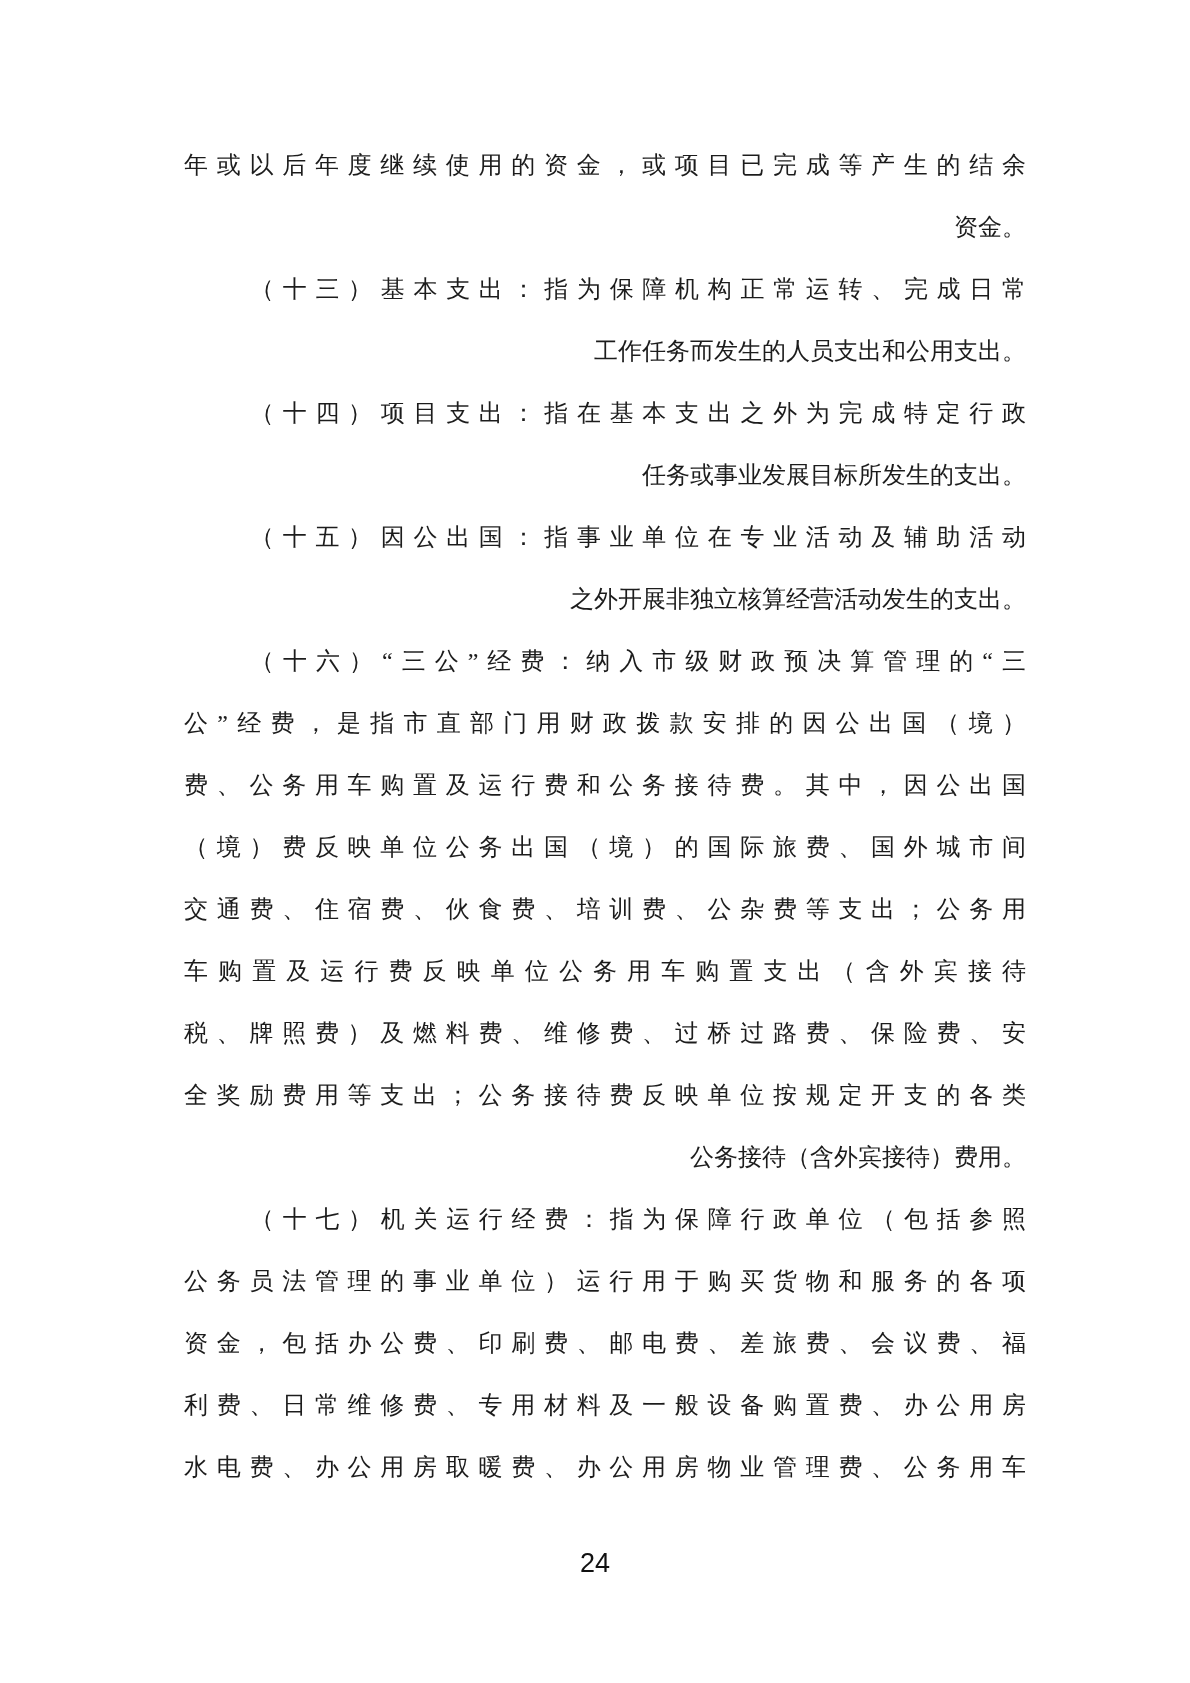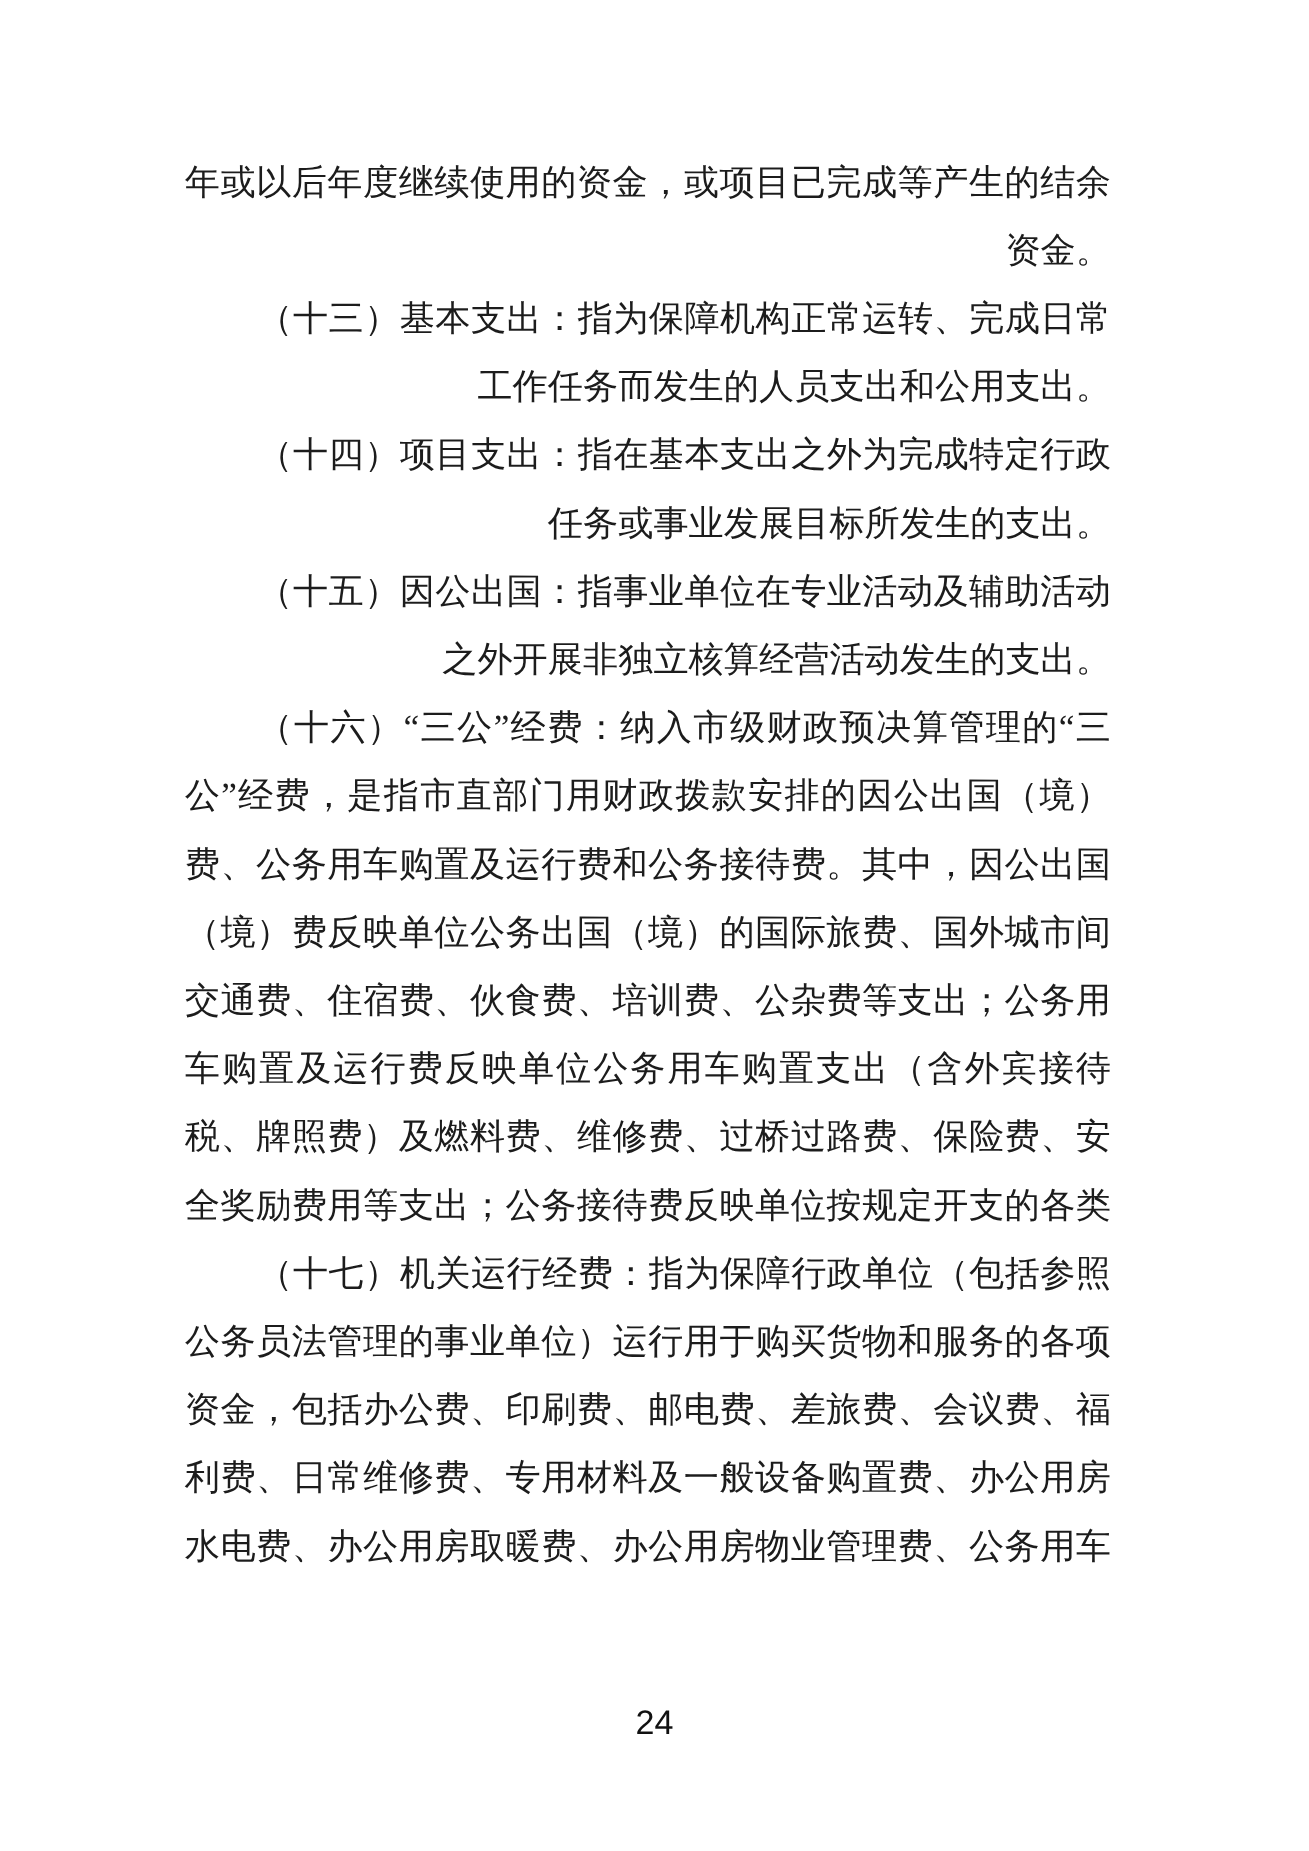--- a/index.html
+++ b/index.html
@@ -12,24 +12,24 @@
     position: relative;
     width: 1190px;
     height: 1683px;
     background: #ffffff;
     overflow: hidden;
     font-family: "Liberation Serif", "DejaVu Serif", serif;
     color: #1c1c1c;
   }
   .document-body {
     position: absolute;
-    left: 168px;
+    left: 184px;
     top: 134px;
     width: 842px;
-    font-size: 32px;
+    font-size: 24px;
     line-height: 62px;
     color: #1c1c1c;
   }
   .paragraph {
     margin: 0;
     padding: 0;
   }
   .line {
     height: 62px;
     line-height: 62px;
@@ -45,21 +45,21 @@
   }
   .page-footer {
     position: absolute;
     left: 0;
     top: 1548px;
     width: 100%;
     text-align: center;
   }
   .page-number {
     font-family: "Liberation Sans", "DejaVu Sans", sans-serif;
-    font-size: 31px;
+    font-size: 27px;
     color: #111111;
     display: inline-block;
   }
 </style>
 </head>
 <body>
 
 <div class="page">
   <div class="document-body">
       <div class="paragraph">
@@ -80,20 +80,21 @@
       </div>
       <div class="paragraph">
         <div class="line indent justified">（十六）“三公”经费：纳入市级财政预决算管理的“三</div>
         <div class="line justified">公”经费，是指市直部门用财政拨款安排的因公出国（境）</div>
         <div class="line justified">费、公务用车购置及运行费和公务接待费。其中，因公出国</div>
         <div class="line justified">（境）费反映单位公务出国（境）的国际旅费、国外城市间</div>
         <div class="line justified">交通费、住宿费、伙食费、培训费、公杂费等支出；公务用</div>
         <div class="line justified">车购置及运行费反映单位公务用车购置支出（含外宾接待</div>
         <div class="line justified">税、牌照费）及燃料费、维修费、过桥过路费、保险费、安</div>
         <div class="line justified">全奖励费用等支出；公务接待费反映单位按规定开支的各类</div>
+        <div class="line">公务接待（含外宾接待）费用。</div>
       </div>
       <div class="paragraph">
         <div class="line indent justified">（十七）机关运行经费：指为保障行政单位（包括参照</div>
         <div class="line justified">公务员法管理的事业单位）运行用于购买货物和服务的各项</div>
         <div class="line justified">资金，包括办公费、印刷费、邮电费、差旅费、会议费、福</div>
         <div class="line justified">利费、日常维修费、专用材料及一般设备购置费、办公用房</div>
         <div class="line justified">水电费、办公用房取暖费、办公用房物业管理费、公务用车</div>
       </div>
     </div>
   <div class="page-footer">

